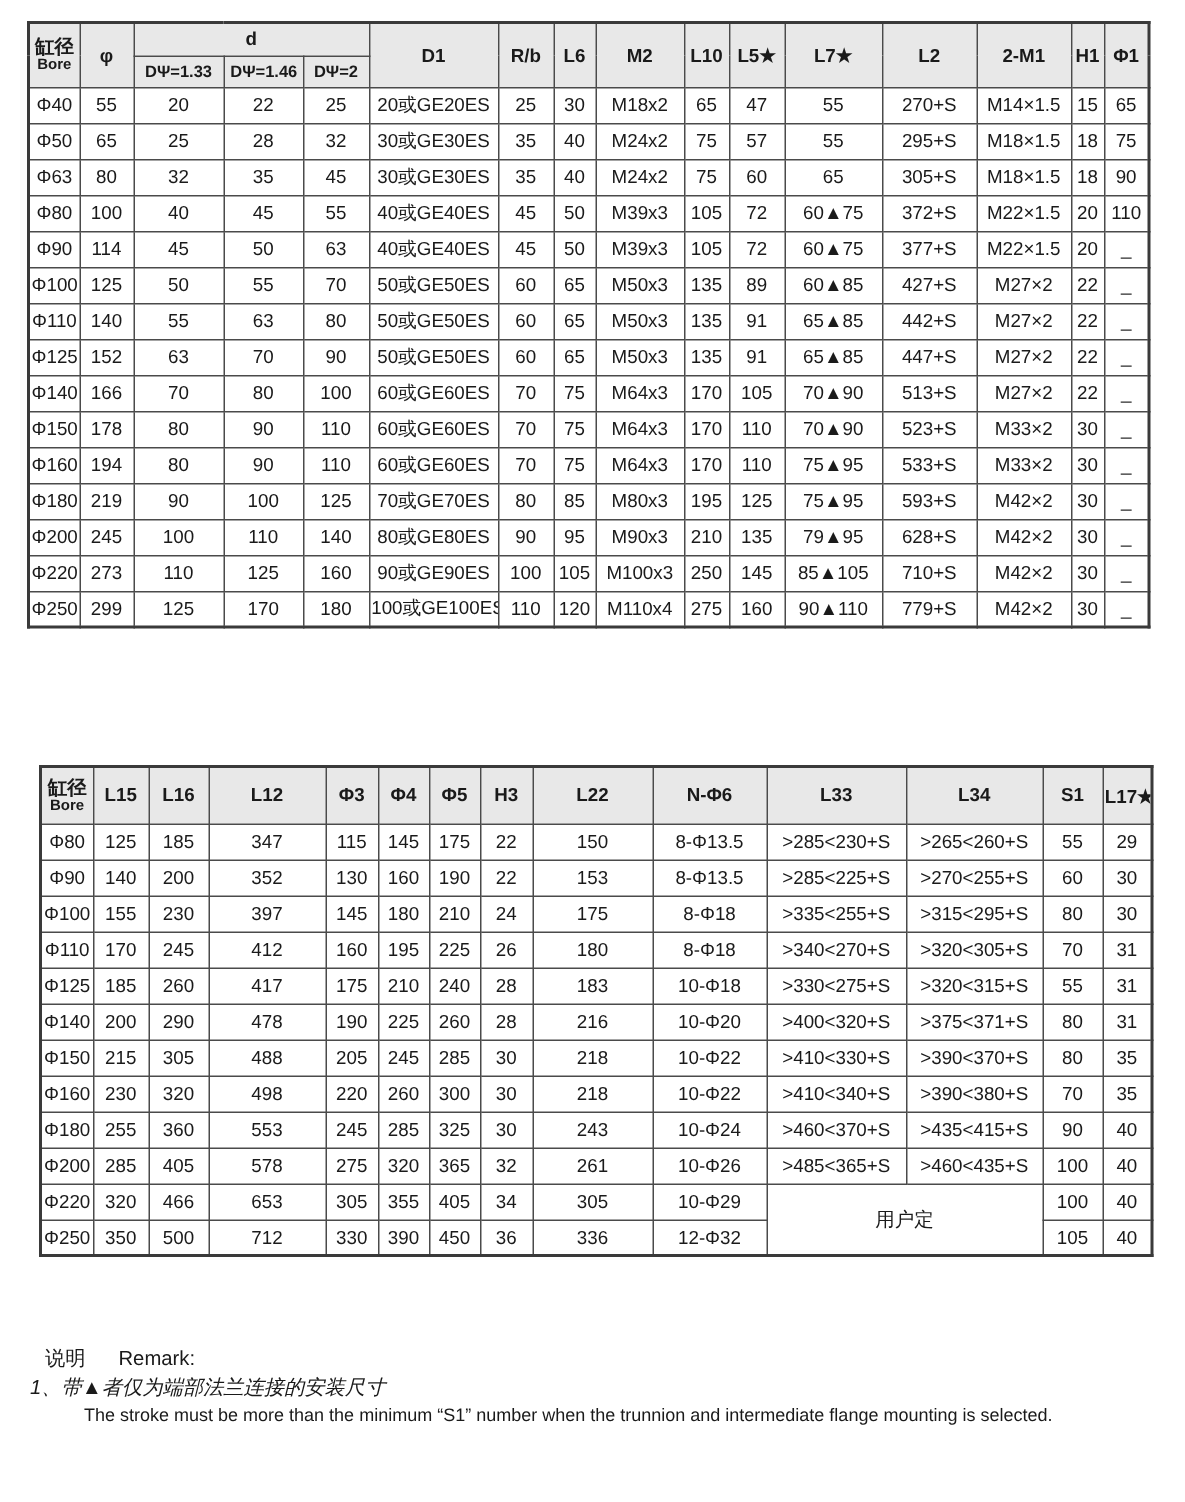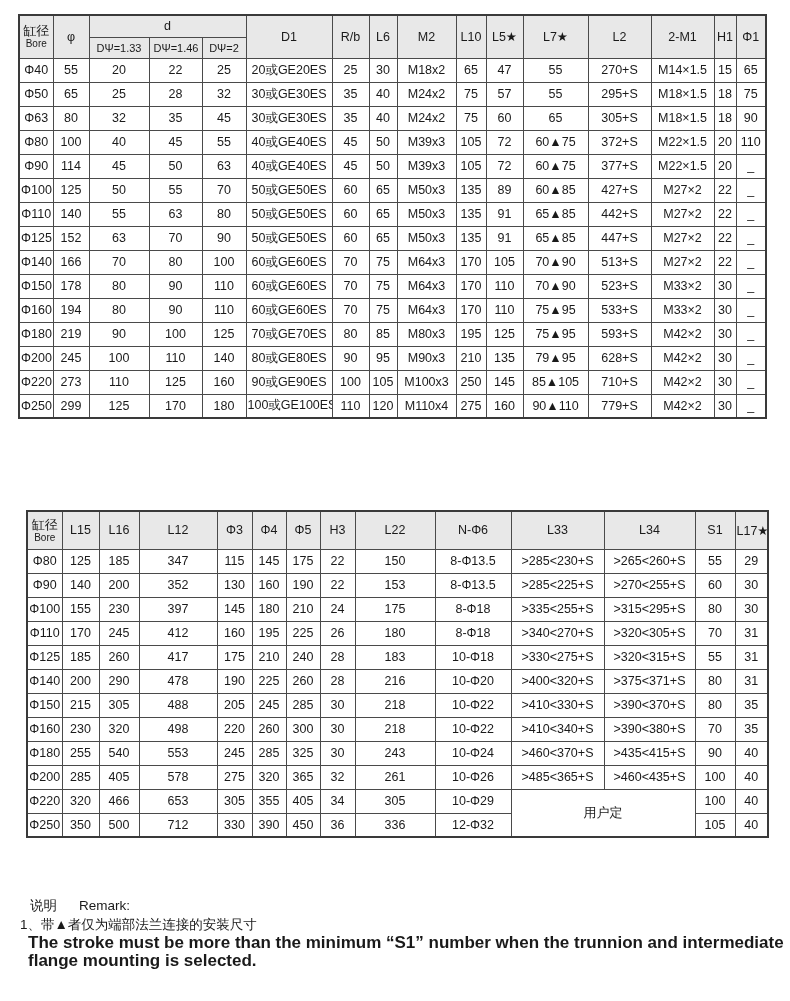--- a/index.html
+++ b/index.html
@@ -19,21 +19,21 @@
   th, td {
     border: 1px solid #4a4a4a;
     text-align: center;
     vertical-align: middle;
     padding: 0 1px;
     white-space: nowrap;
     overflow: hidden;
   }
   th {
     background: #e8e8e8;
-    font-weight: normal;
+    font-weight: bold;
     font-size: 12.5px;
   }
   td {
     background: #ffffff;
     font-size: 12.5px;
   }
   #table1 { position: absolute; left: 18px; top: 14px; width: 747px; }
   #table2 { position: absolute; left: 26px; top: 510px; width: 741px; }
   #table1 thead tr.h1 { height: 22px; }
   #table1 thead tr.h2 { height: 21px; }
@@ -44,26 +44,25 @@
   .bore-cn { font-size: 13px; display: block; }
   .bore-en { font-size: 10px; display: block; }
   .sub-d { font-size: 11px; padding: 4px; }
   .merged-cell { font-size: 13px; }
   .remarks {
     position: absolute; left: 18px; top: 896px;
     font-size: 13.5px; line-height: 19px;
   }
   .remark-title { margin-left: 12px; }
   .remark-title .cn { margin-right: 22px; }
-  .remark-item { margin-left: 2px; }
+  .remark-item { margin-left: 2px; font-style: italic; }
   .remark-en {
-    margin-left: 10px;
-    font-size: 17px;
+    margin-left: 38px;
+    font-size: 12px;
     line-height: 18px;
-    font-weight: bold;
   }
 </style>
 </head>
 <body>
 
 <table id="table1">
   <colgroup>
     <col style="width:34px">
       <col style="width:36px">
       <col style="width:60px">
@@ -544,21 +543,21 @@
         <td>218</td>
         <td>10-Φ22</td>
         <td>&gt;410&lt;340+S</td>
         <td>&gt;390&lt;380+S</td>
         <td>70</td>
         <td>35</td>
       </tr>
       <tr>
         <td>Φ180</td>
         <td>255</td>
-        <td>540</td>
+        <td>360</td>
         <td>553</td>
         <td>245</td>
         <td>285</td>
         <td>325</td>
         <td>30</td>
         <td>243</td>
         <td>10-Φ24</td>
         <td>&gt;460&lt;370+S</td>
         <td>&gt;435&lt;415+S</td>
         <td>90</td>

